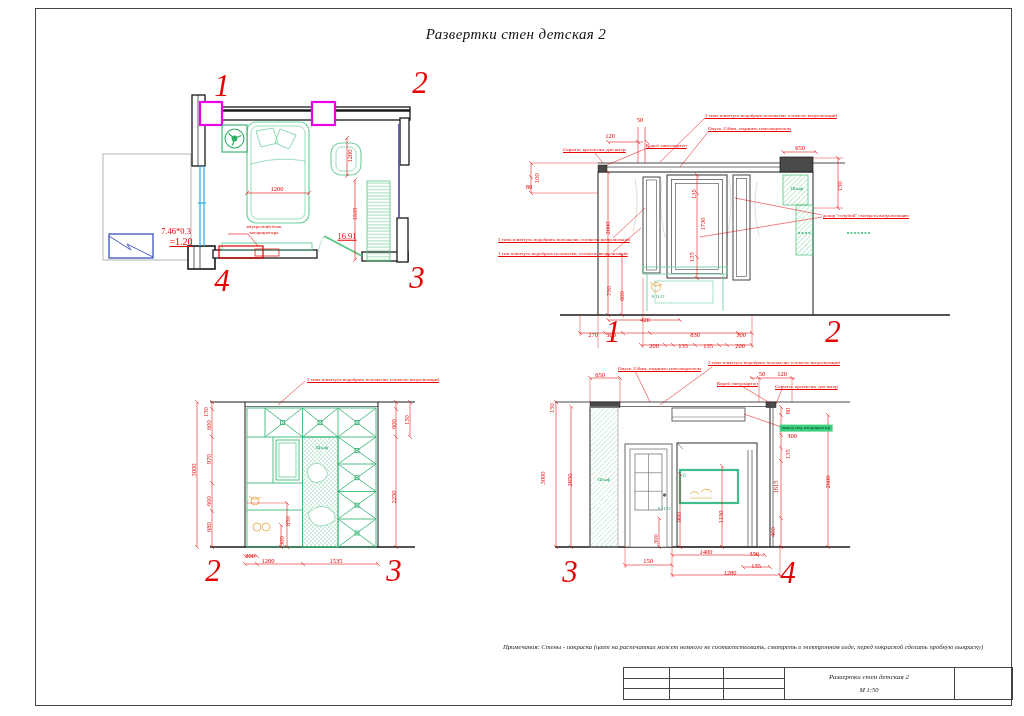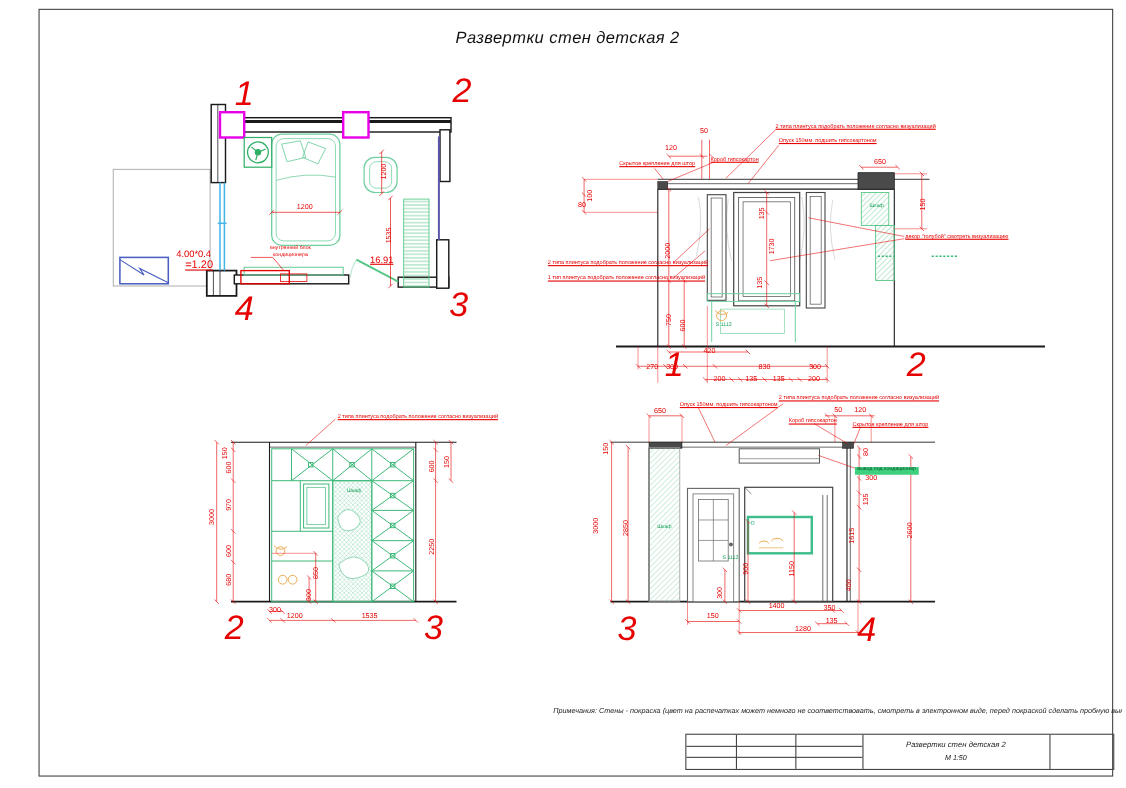--- a/index.html
+++ b/index.html
@@ -1,17 +1,17 @@
 <!DOCTYPE html>
 <html><head>
 <meta charset="utf-8">
 <style>
   html,body{margin:0;padding:0;background:#fff;}
   #page{position:relative;width:1020px;height:716px;background:#fff;
-        font-family:Liberation Sans, sans-serif;overflow:hidden;}
+        font-family:Liberation Serif, serif;overflow:hidden;}
   .t{position:absolute;white-space:nowrap;line-height:1;color:#111;}
   .red{color:#e60000;}
   .grn{color:#1ca35c;}
   .d6{font-size:6.5px;}
   .d5{font-size:5px;}
   .d45{font-size:4.8px;}
   .c{transform:translate(-50%,-50%);}
   .cv{transform:translate(-50%,-50%) rotate(-90deg);}
   .u{text-decoration:underline;}
   .it{font-style:italic;}
@@ -105,21 +105,21 @@
   </svg>
 
   <span class="t marker" style="left:222px;top:85px">1</span>
   <span class="t marker" style="left:420px;top:82px">2</span>
   <span class="t marker" style="left:417px;top:277px">3</span>
   <span class="t marker" style="left:222px;top:280px">4</span>
   <span class="t red d6 c" style="left:277px;top:189px">1200</span>
   <span class="t red d6 cv" style="left:350px;top:156px">1200</span>
   <span class="t red d6 cv" style="left:355px;top:214px">1535</span>
   <span class="t red c u" style="left:347px;top:236px;font-size:8.5px">16.91</span>
-  <span class="t red c" style="left:176px;top:231px;font-size:8.5px">4.00*0.4</span>
+  <span class="t red c" style="left:176px;top:231px;font-size:8.5px">7.46*0.3</span>
   <span class="t red c u" style="left:181px;top:242px;font-size:10px">=1.20</span>
   <span class="t red c d45" style="left:264px;top:227px">внутренний блок</span>
   <span class="t red c d45" style="left:264px;top:233px">кондиционера</span>
 
   <svg style="left:495px;top:105px" width="460" height="250" viewBox="0 0 460 250">
     <defs>
       <pattern id="dh1" width="3.5" height="3.5" patternUnits="userSpaceOnUse" patternTransform="rotate(45)">
         <line x1="0" y1="0" x2="0" y2="3.5" stroke="#57c785" stroke-width="0.7"></line>
       </pattern>
     </defs>

